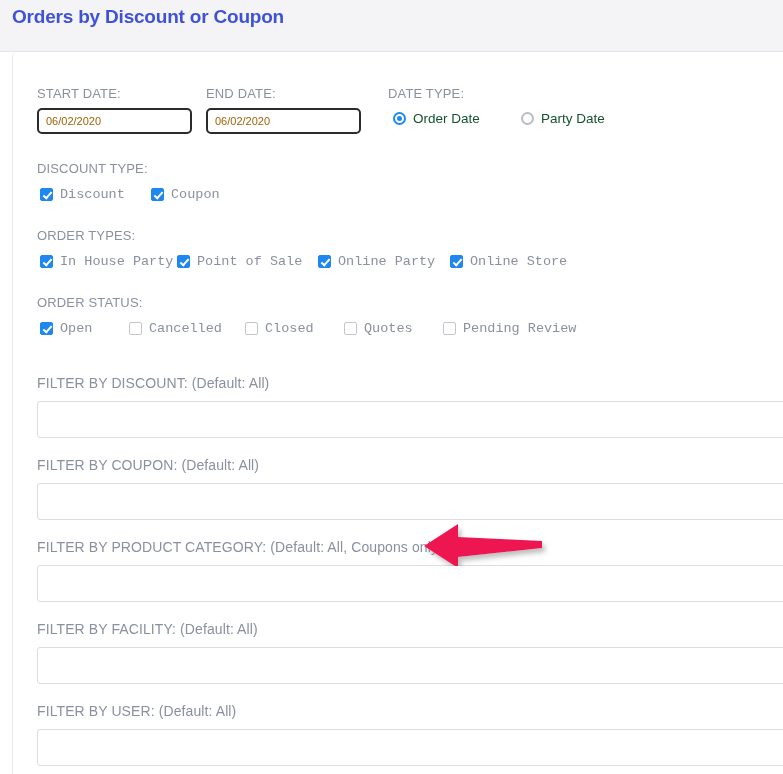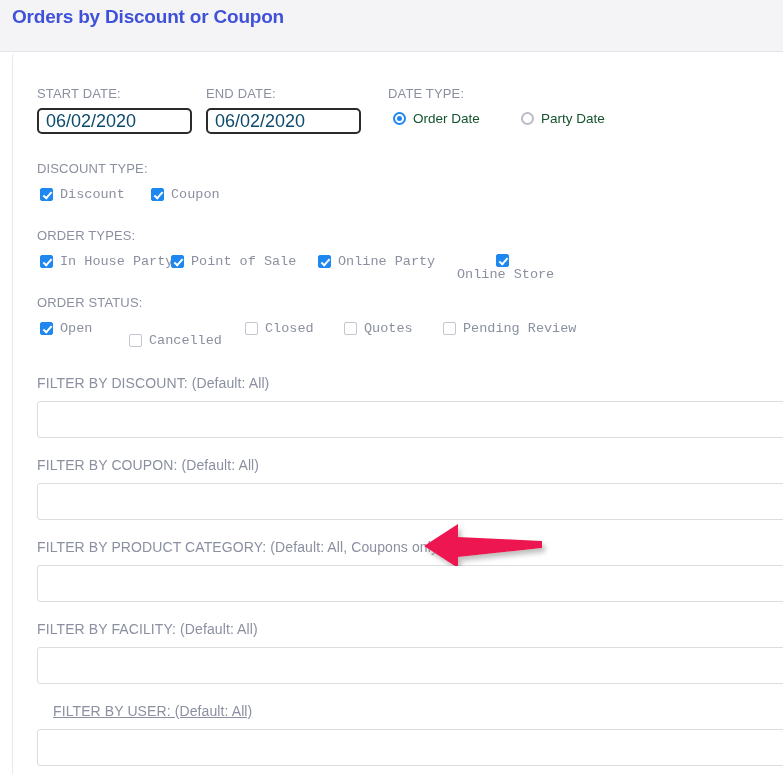--- a/index.html
+++ b/index.html
@@ -70,22 +70,22 @@
 
   
   .date-input {
     position: absolute;
     height: 26px;
     width: 155px;
     border: 2px solid #2b2b2b;
     border-radius: 5px;
     background: #ffffff;
     font-family: "Liberation Sans", sans-serif;
-    font-size: 18px;
-    color: #0c4a6e;
+    font-size: 11px;
+    color: #a16207;
     padding: 0 7px;
     line-height: 22px;
     outline: none;
   }
 
   
   .radio-wrap {
     position: absolute;
     display: flex;
     align-items: center;
@@ -220,43 +220,43 @@
       <span class="cb-label">Coupon</span>
     </div>
 
     <div class="field-label" style="left:24px; top:175px;">ORDER TYPES:</div>
 
     <div class="cb-wrap" style="left:27px; top:201px;">
       <span class="cb checked"></span>
       <span class="cb-label">In House Party</span>
     </div>
 
-    <div class="cb-wrap" style="left:158px; top:201px;text-align:right;">
+    <div class="cb-wrap" style="left:164px; top:201px;text-align:right;">
       <span class="cb checked"></span>
       <span class="cb-label">Point of Sale</span>
     </div>
 
     <div class="cb-wrap" style="left:305px; top:201px;">
       <span class="cb checked"></span>
       <span class="cb-label">Online Party</span>
     </div>
 
-    <div class="cb-wrap" style="left:437px; top:201px;flex-direction:column;">
+    <div class="cb-wrap" style="left:437px; top:201px;">
       <span class="cb checked"></span>
       <span class="cb-label">Online Store</span>
     </div>
 
     <div class="field-label" style="left:24px; top:242px;">ORDER STATUS:</div>
 
     <div class="cb-wrap" style="left:27px; top:268px;">
       <span class="cb checked"></span>
       <span class="cb-label">Open</span>
     </div>
 
-    <div class="cb-wrap" style="left:116px; top:280px;">
+    <div class="cb-wrap" style="left:116px; top:268px;">
       <span class="cb"></span>
       <span class="cb-label">Cancelled</span>
     </div>
 
     <div class="cb-wrap" style="left:232px; top:268px;">
       <span class="cb"></span>
       <span class="cb-label">Closed</span>
     </div>
 
     <div class="cb-wrap" style="left:331px; top:268px;">
@@ -274,21 +274,21 @@
 
     <div class="filter-label" style="left:24px; top:404px;">FILTER BY COUPON: (Default: All)</div>
     <input class="filter-box" style="left: 24px; top: 430px;" value="">
 
     <div class="filter-label" style="left:24px; top:486px;">FILTER BY PRODUCT CATEGORY: (Default: All, Coupons only)</div>
     <input class="filter-box" style="left: 24px; top: 512px;" value="">
 
     <div class="filter-label" style="left:24px; top:568px;">FILTER BY FACILITY: (Default: All)</div>
     <input class="filter-box" style="left: 24px; top: 594px;" value="">
 
-    <div class="filter-label" style="left:40px; top:650px;text-decoration:underline;">FILTER BY USER: (Default: All)</div>
+    <div class="filter-label" style="left:24px; top:650px;">FILTER BY USER: (Default: All)</div>
     <input class="filter-box" style="left: 24px; top: 676px;" value="">
 
   </div>
 
   <div class="anno-arrow">
     <svg width="130" height="48" viewBox="0 0 130 48">
       <defs>
         <filter id="arrowShadow" x="-30%" y="-30%" width="180%" height="190%">
           <feDropShadow dx="3" dy="4" stdDeviation="2.4" flood-color="#8a8a8a" flood-opacity="0.55"></feDropShadow>
         </filter>

